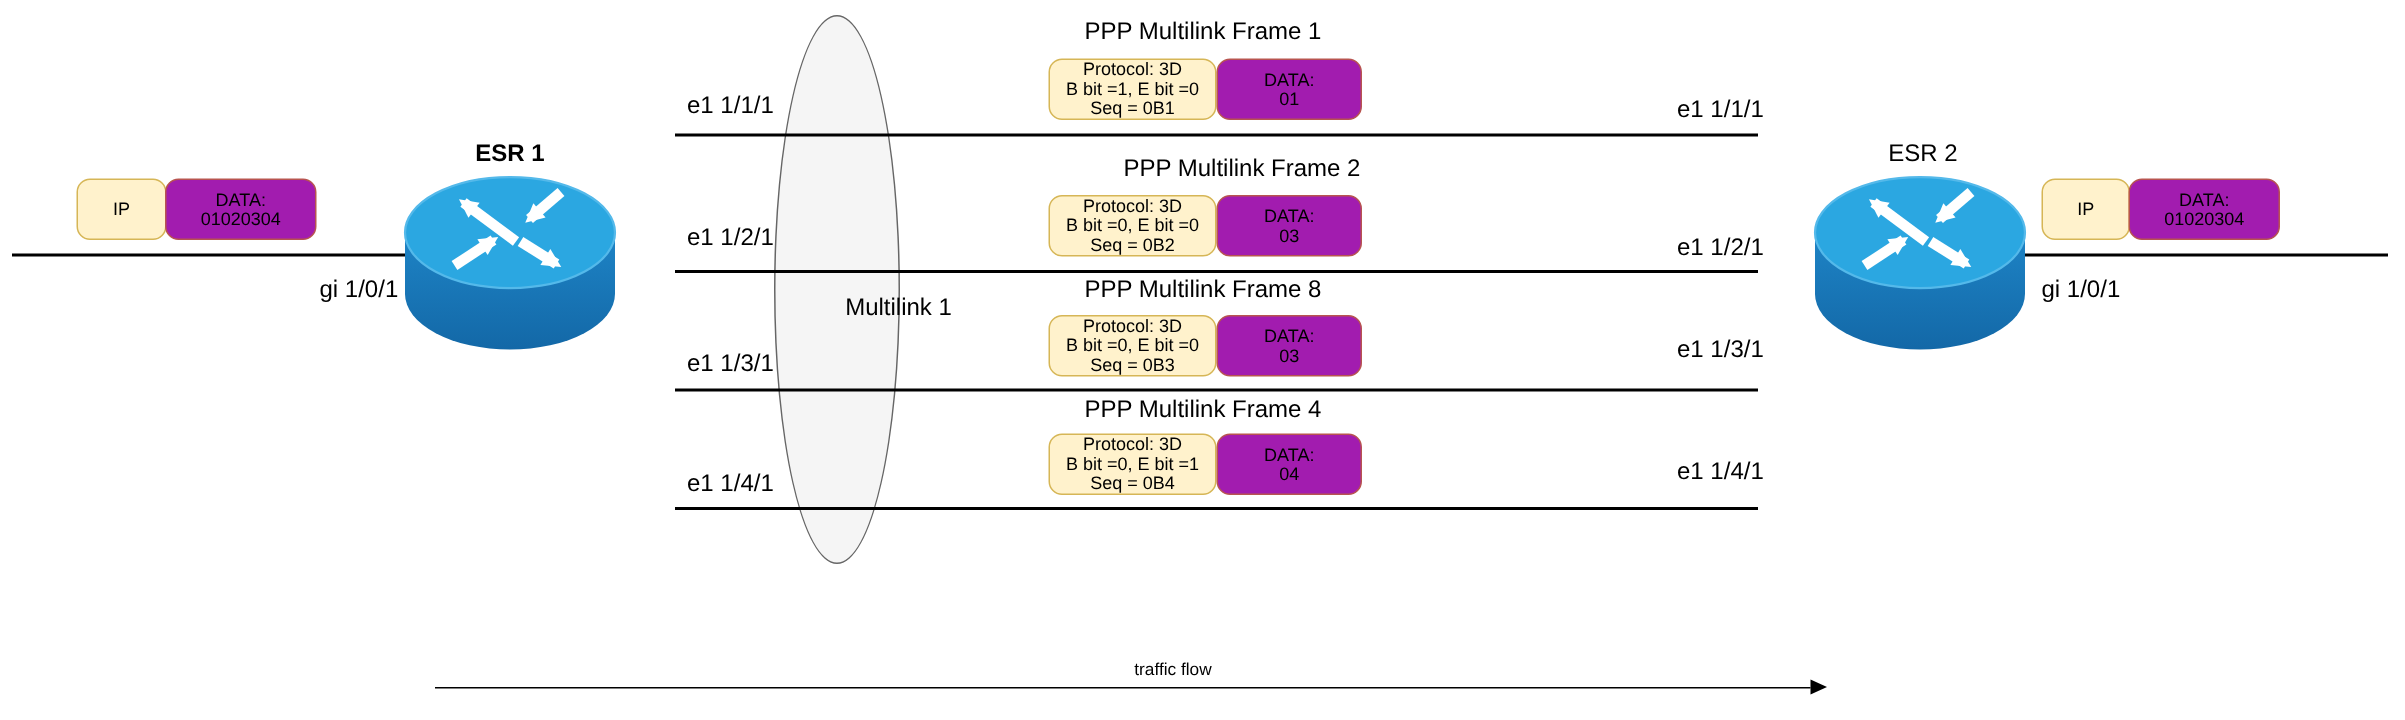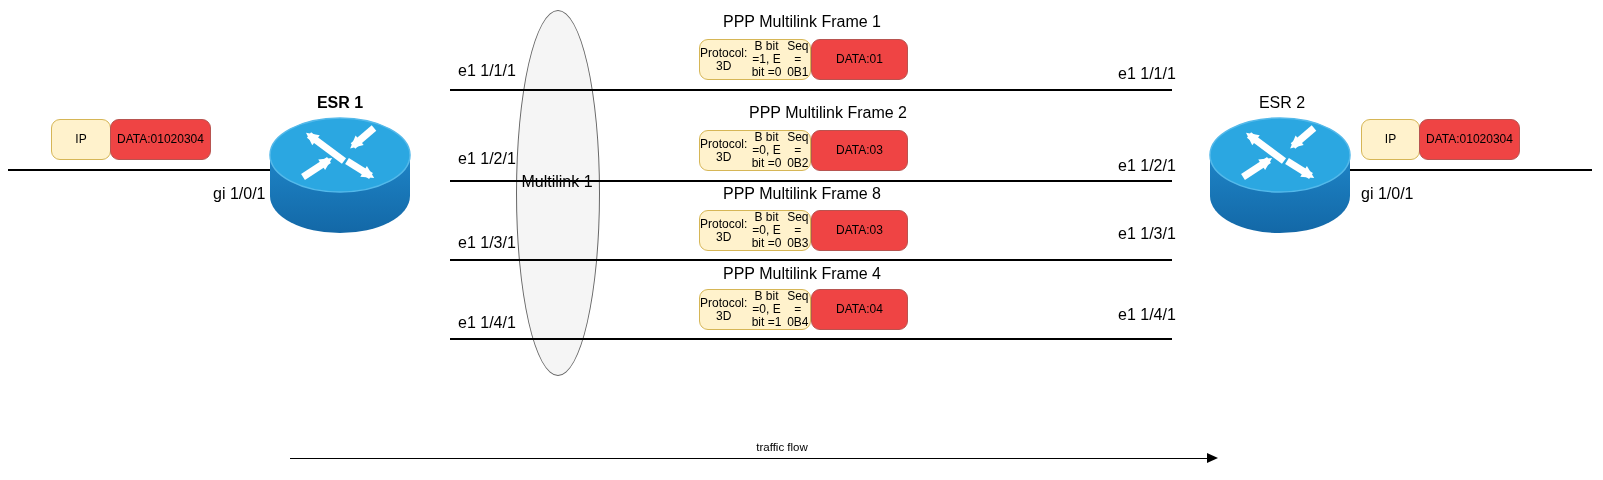--- a/index.html
+++ b/index.html
@@ -3,24 +3,24 @@
 <meta charset="utf-8">
 <style>
   html,body { margin:0; padding:0; background:#ffffff; }
   body { font-family:"Liberation Sans", sans-serif; color:#000; }
   .canvas { position:relative; width:1603px; height:480px; background:#fff; overflow:hidden; }
 
   .hline { position:absolute; height:1.8px; background:#000; z-index:2; }
   .thinline { position:absolute; height:1.4px; background:#000; z-index:2; }
 
   .box { position:absolute; box-sizing:border-box; border-radius:9px; border:1.4px solid;
-         display:flex; flex-direction:row; align-items:center; justify-content:center;
+         display:flex; flex-direction:column; align-items:center; justify-content:center;
          font-size:12px; line-height:13px; text-align:center; z-index:3; }
   .yellow { background:#FFF2CC; border-color:#D6B656; }
-  .pink   { background:#ef4444; border-color:#B85450; }
+  .pink   { background:#a21caf; border-color:#B85450; }
 
   .lbl { position:absolute; font-size:16px; line-height:14px; white-space:nowrap; z-index:4; }
   .center { text-align:center; }
 
   .ellipse { position:absolute; left:516px; top:10px; width:82px; height:364px;
              background:#F5F5F5; border:1.3px solid #666666; border-radius:50%; z-index:1; }
 
   .router { position:absolute; z-index:3; }
 
   .arrowhead { position:absolute; width:0; height:0; z-index:2;
@@ -60,21 +60,21 @@
     <ellipse cx="71" cy="40" rx="70" ry="37" fill="#2BA7E1" stroke="#54B9EA" stroke-width="1.5"></ellipse>
     <g stroke="#ffffff" stroke-width="7" marker-end="url(#ahL)">
       <line x1="75" y1="46" x2="40" y2="20"></line>
       <line x1="78" y1="46" x2="102" y2="61"></line>
       <line x1="105" y1="13" x2="84" y2="31"></line>
       <line x1="34" y1="62" x2="60" y2="45"></line>
     </g>
   </svg>
 
   <div class="ellipse"></div>
-  <div class="lbl center" style="left:516px; top:175px; width:82px;">Multilink 1</div>
+  <div class="lbl center" style="left:516px; top:199px; width:82px;padding-left:42px;">Multilink 1</div>
 
   <div class="hline" style="left:450px; top:89px;  width:722px;"></div>
   <div class="hline" style="left:450px; top:180px; width:722px;"></div>
   <div class="hline" style="left:450px; top:259px; width:722px;"></div>
   <div class="hline" style="left:450px; top:338px; width:722px;"></div>
 
   <div class="lbl" style="left:458px; top:64px;">e1 1/1/1</div>
   <div class="lbl" style="left:458px; top:152px;">e1 1/2/1</div>
   <div class="lbl" style="left:458px; top:236px;">e1 1/3/1</div>
   <div class="lbl" style="left:458px; top:316px;">e1 1/4/1</div>

